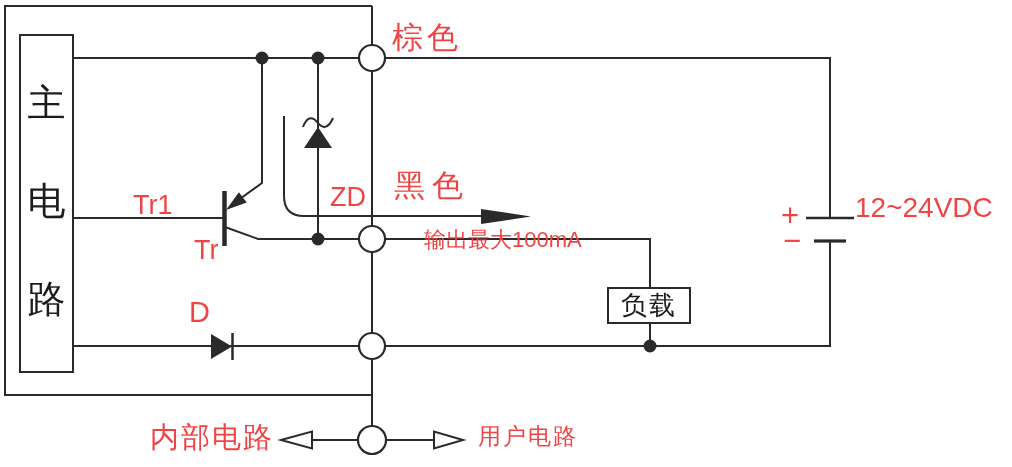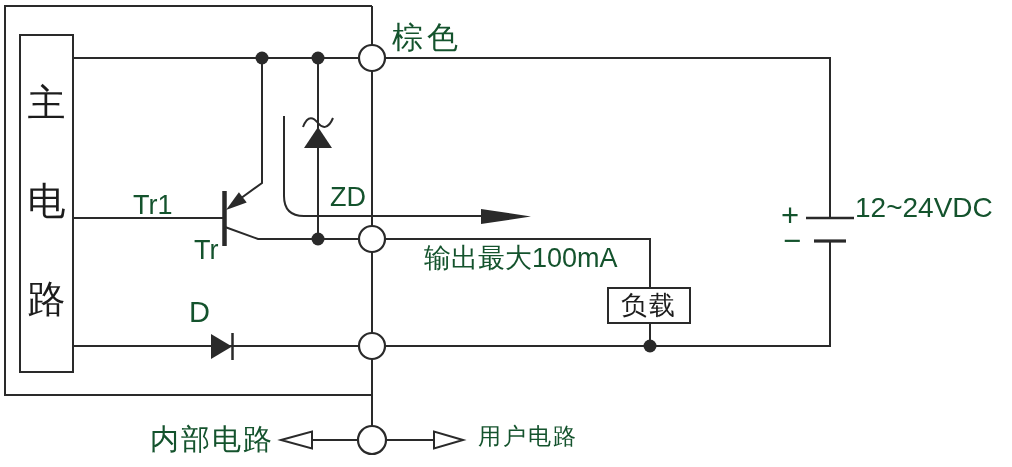--- a/index.html
+++ b/index.html
@@ -2,21 +2,21 @@
 <html><head>
 <meta charset="utf-8">
 <style>
   html,body{margin:0;padding:0;background:#fff;}
   .stage{
     position:relative;width:1012px;height:467px;background:#ffffff;
     font-family:"Liberation Sans","DejaVu Sans",sans-serif;
     color:#1c1c1c;overflow:hidden;
   }
   .stage svg{position:absolute;left:0;top:0;}
-  .lbl{position:absolute;white-space:nowrap;color:#14532d;line-height:1;}
+  .lbl{position:absolute;white-space:nowrap;color:#ef4444;line-height:1;}
   .cn{letter-spacing:4px;}
   .main-circuit-text{
     position:absolute;left:20px;top:35px;width:53px;height:337px;
     display:flex;flex-direction:column;align-items:center;
     padding-top:43px;gap:47px;box-sizing:border-box;
     font-size:38px;font-weight:500;
   }
   .load-label{
     position:absolute;left:608px;top:288px;width:82px;height:35px;
     display:flex;align-items:center;justify-content:center;
@@ -81,28 +81,29 @@
     <circle cx="372" cy="440" r="14" fill="#ffffff" stroke-width="2.2"></circle>
   </svg>
 
   <div class="main-circuit-text">
     <span>主</span>
     <span>电</span>
     <span>路</span>
   </div>
 
   <div class="lbl cn" style="left:392px;top:22px;font-size:31px;">棕色</div>
+  <div class="lbl cn" style="left:394px;top:170px;font-size:31px;letter-spacing:7px;">黑色</div>
 
   <div class="lbl" style="left:133px;top:192px;font-size:27px;">Tr1</div>
   <div class="lbl" style="left:194px;top:237px;font-size:27px;">Tr</div>
   <div class="lbl" style="left:330px;top:141px;font-size:27px;margin-top:43px;">ZD</div>
   <div class="lbl" style="left:189px;top:298px;font-size:29px;">D</div>
   <div class="load-label">负载</div>
 
-  <div class="lbl" style="left:424px;top:245px;font-size:27px;">输出最大100mA</div>
-  <div class="lbl" style="left:150px;top:425px;font-size:29px;letter-spacing:2px;">内部电路</div>
+  <div class="lbl" style="left:424px;top:229px;font-size:22px;">输出最大100mA</div>
+  <div class="lbl" style="left:150px;top:425px;font-size:29px;letter-spacing:2px;font-family:Liberation Mono, monospace;">内部电路</div>
   <div class="lbl" style="left:478px;top:425px;font-size:23px;letter-spacing:2px;">用户电路</div>
 
   <div class="lbl" style="left:781px;top:200px;font-size:31px;">+</div>
   <div class="lbl" style="left:783px;top:225px;font-size:31px;">−</div>
   <div class="lbl" style="left:855px;top:194px;font-size:28px;">12~24VDC</div>
 
 </div>
 
 </body></html>

